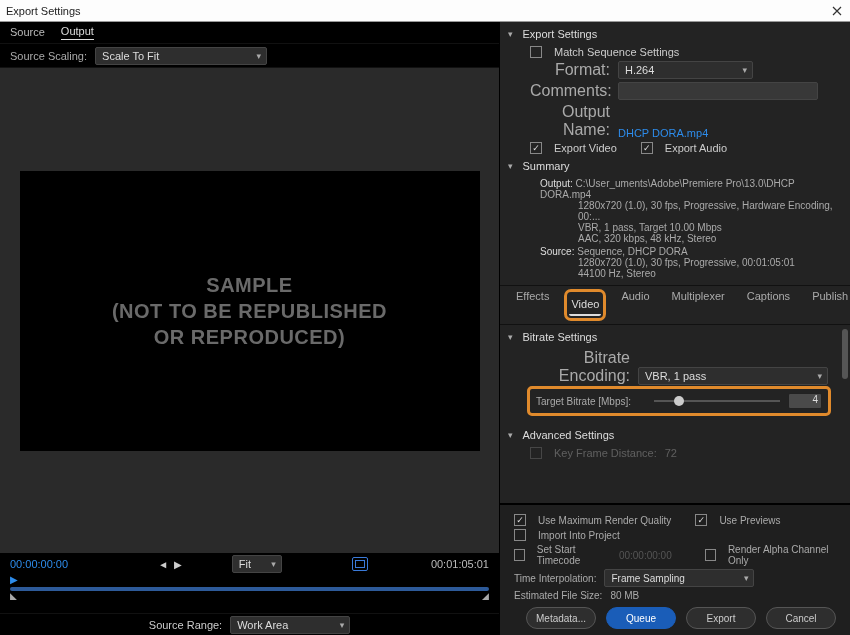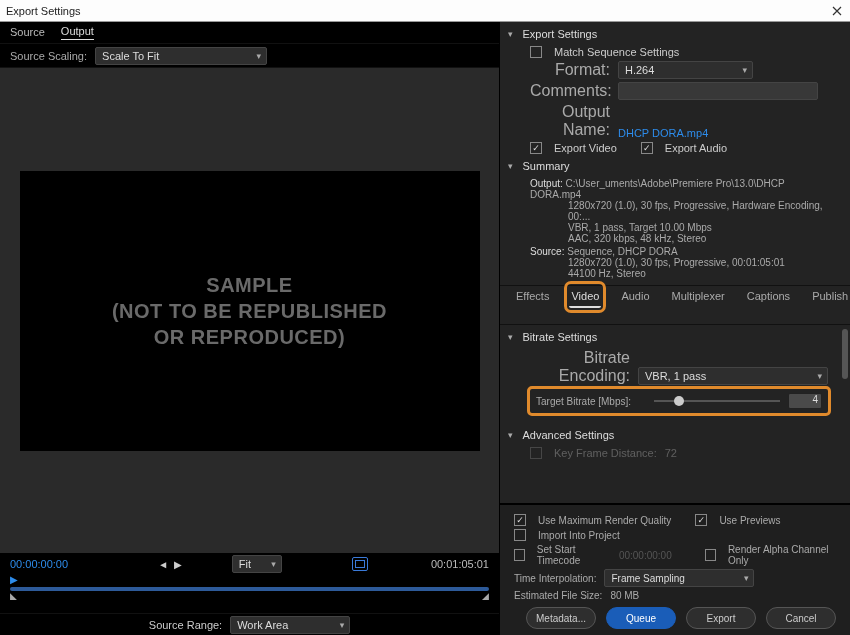--- a/index.html
+++ b/index.html
@@ -49,27 +49,27 @@
   .sec-header { display: flex; align-items: center; gap: 6px; color: #ddd; font-weight: 500; margin-bottom: 6px; cursor: pointer; }
   .sec-header::before { content: "▾"; font-size: 9px; color: #aaa; margin-left: -12px; margin-right: 4px; }
   .field-row { display: flex; align-items: flex-end; margin: 3px 0 3px 10px; gap: 8px; }
   .field-label { width: 80px; text-align: right; color: #aaa; font-size: 16px; }
   .ddwide { flex: 1; max-width: 200px; }
   .textinput { background: #383838; border: 1px solid #444; height: 18px; border-radius: 2px; flex: 1; max-width: 200px; }
   .iconbtn { width: 16px; height: 16px; display: flex; align-items: center; justify-content: center; color: #999; cursor: pointer; }
   .cb { width: 12px; height: 12px; border: 1px solid #888; display: inline-flex; align-items: center; justify-content: center; font-size: 9px; color: #ddd; margin-right: 4px; }
   .cb.checked::after { content: "✓"; }
   .link { color: #2d8ceb; cursor: pointer; }
-  .summary-block { margin-left: 10px; font-size: 10px; color: #aaa; }
+  .summary-block { margin-left: 20px; font-size: 10px; color: #aaa; }
   .summary-block .sl { color: #ddd; }
 
   .rtabs { height: 40px; display: flex; align-items: flex-start; gap: 18px; padding: 0 14px; border-top: 1px solid #111; border-bottom: 1px solid #111; }
   .rtab { color: #aaa; cursor: pointer; padding: 4px 2px; }
   .rtab.active { color: #ddd; border-bottom: 2px solid #ddd; }
-  .rtab.hl { outline: 3px solid #e08a2c; outline-offset: 2px; border-radius: 2px; }
+  .rtab.hl { outline: 3px solid #e08a2c; outline-offset: 2px; border-radius: 2px; margin-top: 8px; }
 
   .scroll-area { flex: 1; overflow-y: hidden; position: relative; }
 
   .slider-row { display: flex; align-items: center; gap: 8px; margin: 4px 10px; padding: 4px 6px; }
   .slider-row.hl { outline: 3px solid #e08a2c; border-radius: 2px; }
   .slider-label { color: #aaa; font-size: 10px; width: 110px; }
   .slider-track { flex: 1; position: relative; height: 14px; }
   .slider-line { position: absolute; top: 6px; left: 0; right: 0; height: 2px; background: #555; }
   .slider-knob { position: absolute; top: 2px; width: 10px; height: 10px; border-radius: 50%; background: #ccc; left: 16%; }
   .slider-val { width: 34px; background: #4a4a4a; border: 1px solid #222; color: #ddd; height: 16px; text-align: right; padding: 0 3px; font-size: 10px; border-radius: 2px; }

